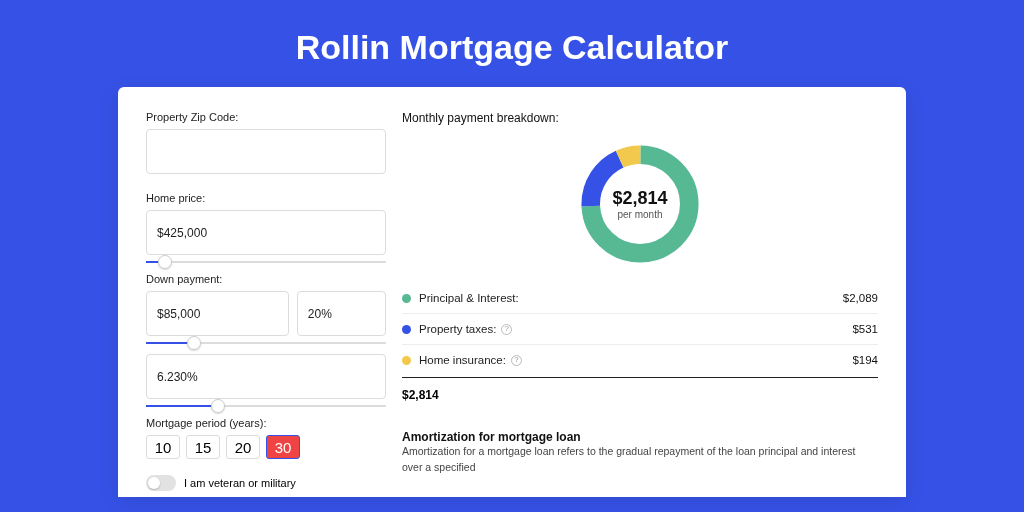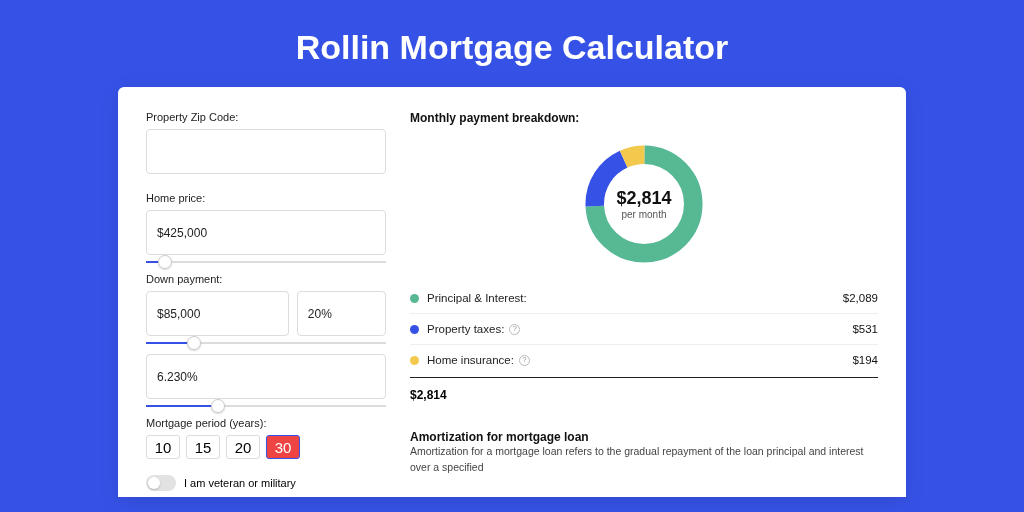--- a/index.html
+++ b/index.html
@@ -18,21 +18,21 @@
     padding: 28px 0 20px;
   }
   .card {
     background: #fff;
     width: 788px;
     margin: 0 auto;
     border-radius: 6px 6px 0 0;
     box-shadow: 0 4px 20px rgba(0,0,0,.1);
     padding: 24px 28px 10px;
     display: flex;
-    gap: 24px;
+    gap: 16px;
     height: 410px;
     overflow: hidden;
   }
   .form-col { width: 240px; flex-shrink: 0; }
   .result-col { flex: 1; }
   .label { font-size: 11px; color: #222; margin-bottom: 6px; display: block; }
   .input {
     width: 100%;
     height: 45px;
     border: 1px solid #dcdcdc;
@@ -74,21 +74,21 @@
   }
   .period-btn.active { background:#ef4444; color:#fff; border-color:#3652e6; }
   .toggle-row { display:flex; align-items:center; gap:8px; margin-top:16px;}
   .toggle {
     width: 30px; height: 16px; background:#e2e2e2; border-radius:10px; position:relative;
   }
   .toggle::after{
     content:""; position:absolute; width:12px; height:12px; background:#fff;
     border-radius:50%; top:2px; left:2px; box-shadow:0 1px 2px rgba(0,0,0,.2);
   }
-  .section-title { font-size:12px; font-weight:700; margin-bottom:10px; color:#111;}
+  .section-title { font-size:12px; font-weight:400; margin-bottom:10px; color:#111;}
   .donut-wrap { display:flex; justify-content:center; padding:4px 0 14px; }
   .donut { position:relative; width:130px; height:130px; }
   .donut svg { width:130px; height:130px; }
   .donut-center {
     position:absolute; inset:0; display:flex; flex-direction:column;
     align-items:center; justify-content:center;
   }
   .donut-center .big { font-size:18px; font-weight:800; color:#111;}
   .donut-center .small { font-size:10px; color:#555;}
   .legend { font-size:11.5px; }

